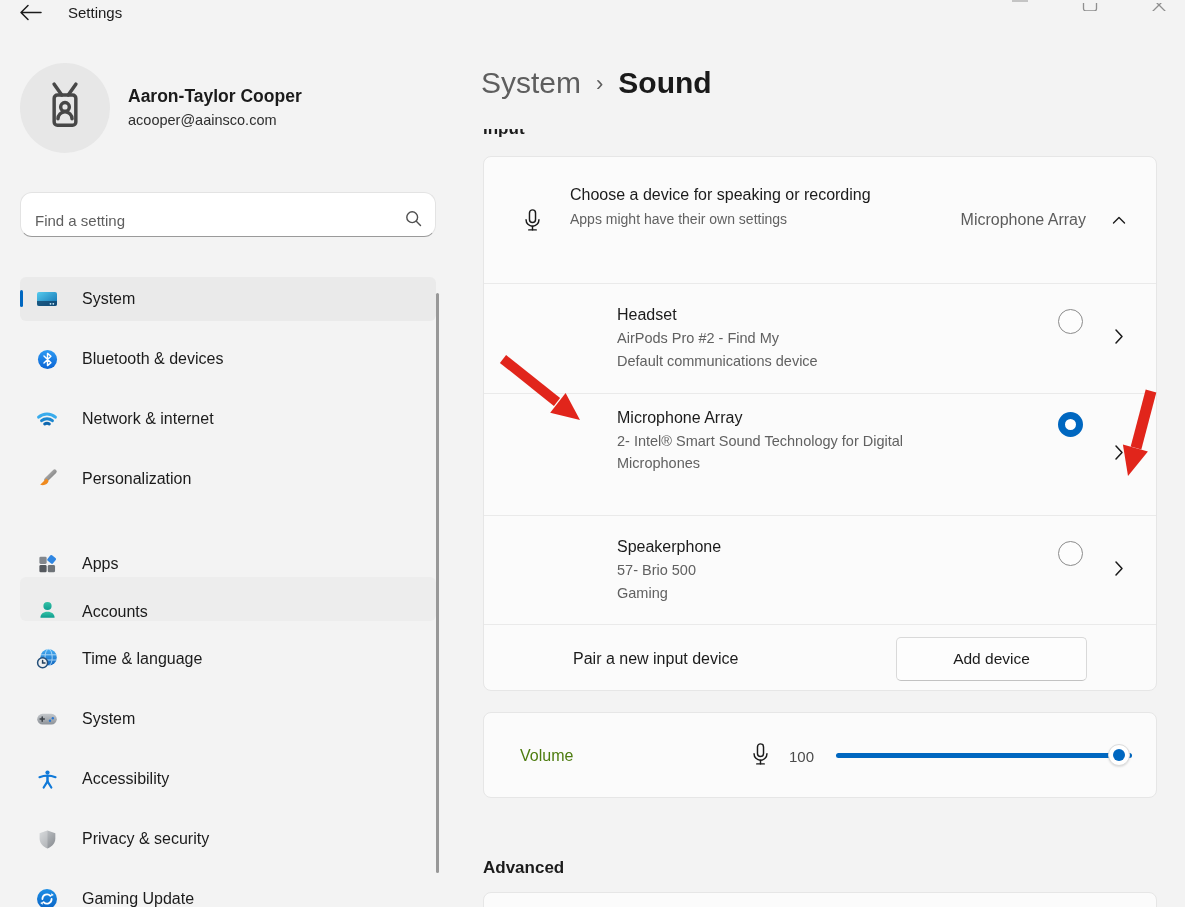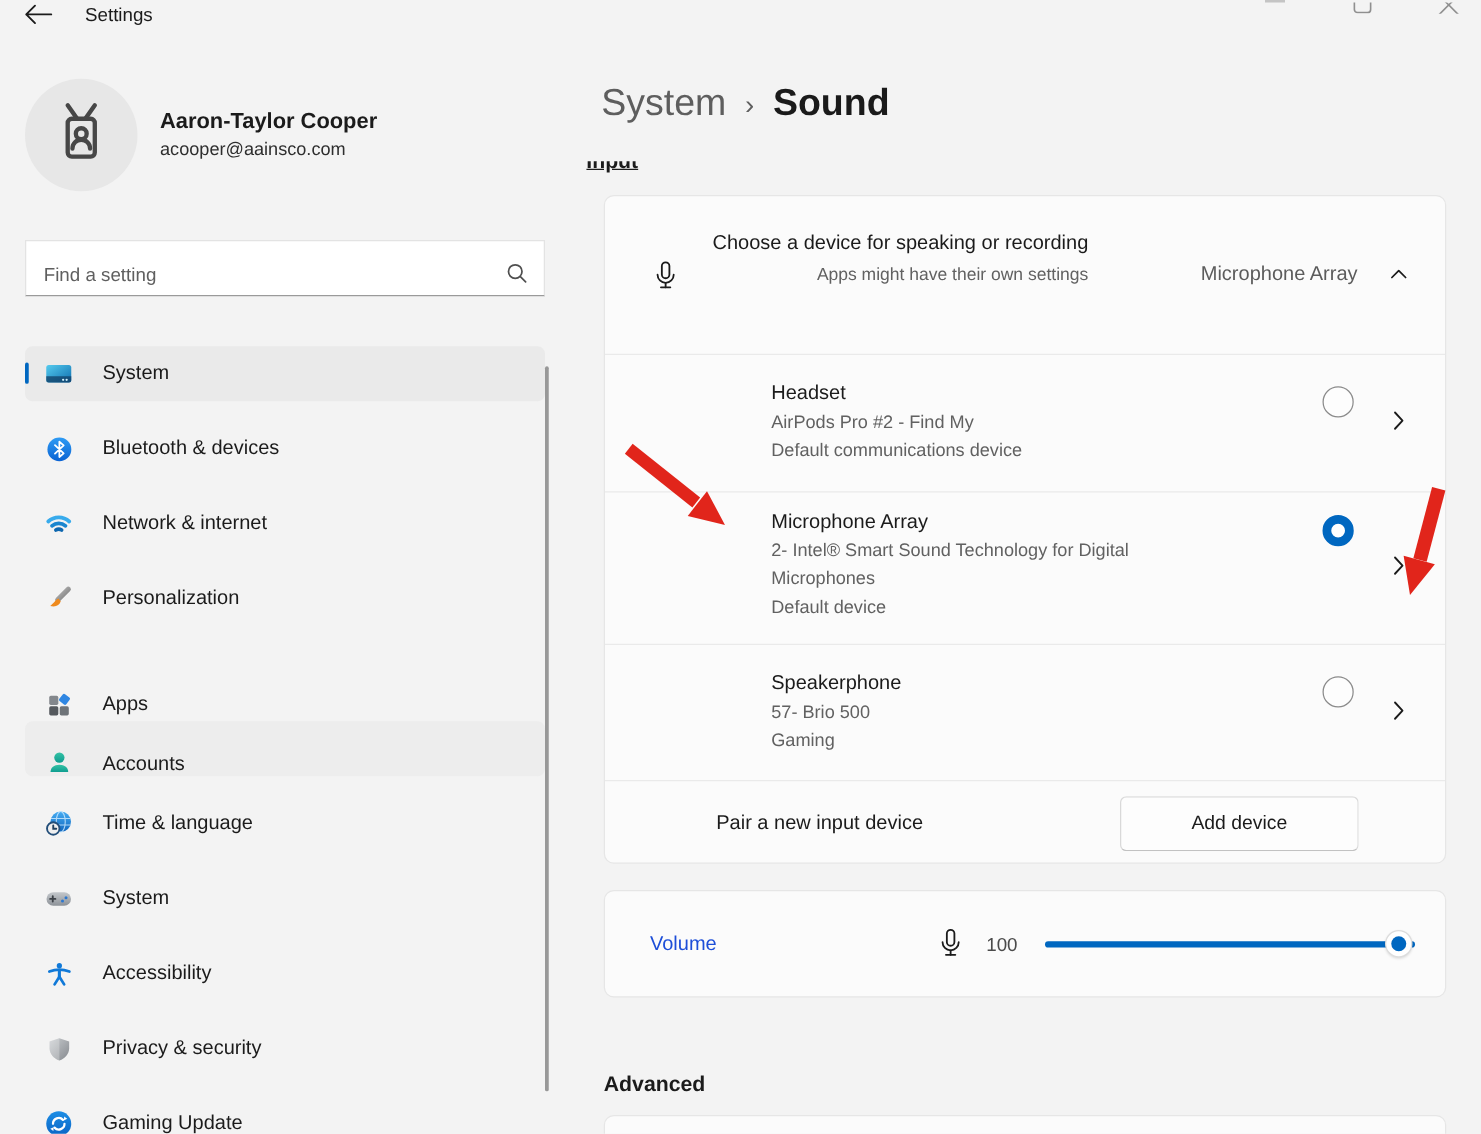--- a/index.html
+++ b/index.html
@@ -19,53 +19,53 @@
   .win-min { left:1012px; top:0; width:16px; height:2px; background:#C4C4C4; }
   .win-max { left:1081px; top:0; width:18px; height:11px; overflow:hidden; }
   .win-close { left:1148px; top:0; width:22px; height:11px; overflow:hidden; }
 
   
   .avatar { left:20px; top:63px; width:90px; height:90px; border-radius:50%; background:#E7E7E7; display:flex; align-items:center; justify-content:center; }
   .profile-name { left:128px; top:86px; font-size:17.5px; font-weight:bold; color:#1B1B1B; }
   .profile-email { left:128px; top:112px; font-size:14.5px; color:#2E2E2E; }
 
   
-  .search-box { left:20px; top:192px; width:416px; height:45px; background:#FFFFFF; border:1px solid #E3E3E3; border-bottom:1px solid #9A9A9A; border-radius:0; display:flex; align-items:center; padding:12px 12px 0 14px; }
+  .search-box { left:20px; top:192px; width:416px; height:45px; background:#FFFFFF; border:1px solid #E3E3E3; border-bottom:1px solid #9A9A9A; border-radius:12px; display:flex; align-items:center; padding:12px 12px 0 14px; }
   .search-box input { flex:1; border:none; outline:none; font-size:15px; color:#1B1B1B; background:transparent; font-family:"Liberation Sans",sans-serif; }
   .search-box input::placeholder { color:#5F5F5F; }
 
   
   .nav-item { left:20px; width:416px; height:44px; border-radius:6px; display:flex; align-items:center; padding-left:16px; cursor:pointer; }
   .nav-item.selected { background:#EAEAEA; }
   .nav-item.hovered  { background:#EDEDED;align-items:flex-end; }
   .nav-accent { position:absolute; left:0; top:13px; width:3px; height:17px; border-radius:2px; background:#0067C0; }
   .nav-icon { width:22px; height:22px; flex:0 0 22px; display:flex; align-items:center; justify-content:center; }
   .nav-label { margin-left:24px; font-size:16px; color:#1B1B1B; }
   .side-scrollbar { left:436px; top:293px; width:3px; height:580px; background:#989898; border-radius:2px; }
 
   
   .breadcrumb { left:481px; top:66px; display:flex; align-items:center; gap:15px; }
   .crumb-parent { font-size:30px; color:#5E5E5E; font-weight:400; }
   .crumb-sep { font-size:22px; color:#5E5E5E; padding-top:2px; }
   .crumb-current { font-size:30px; color:#1A1A1A; font-weight:600; }
 
-  .section-clip { left:469px; top:129px; width:120px; height:13px; overflow:hidden;text-decoration:underline; }
+  .section-clip { left:483px; top:129px; width:120px; height:13px; overflow:hidden; }
   .section-clip span { display:block; margin-top:-10px; font-size:17px; font-weight:bold; color:#1B1B1B; }
 
   
   .card { background:#FBFBFB; border:1px solid #E6E6E6; border-radius:8px; }
   .group-card { left:483px; top:156px; width:674px; height:535px; }
   .g-row { position:relative; border-top:1px solid #EAEAEA; }
   .g-row:first-child { border-top:none; }
 
   .exp-header { height:126px; }
   .exp-mic { position:absolute; left:36px; top:51px; }
   .exp-text { position:absolute; left:86px; top:26px; }
   .exp-title { font-size:16px; line-height:23px; max-width:310px; color:#1B1B1B; }
-  .exp-sub { margin-top:5px; font-size:14px; color:#616161;text-align:right; }
+  .exp-sub { margin-top:5px; font-size:14px; color:#616161; }
   .exp-right { position:absolute; right:30px; top:0; height:100%; display:flex; align-items:center; gap:26px; }
   .exp-value { font-size:16px; color:#5C5C5C; }
 
   .dev-row { padding-left:89px; }
   .dev-row .radio { position:absolute; left:574px; }
   .radio { width:25px; height:25px; border-radius:50%; border:1px solid #8B8B8B; background:#FDFDFD; }
   .radio.checked { border:7px solid #0067C0; background:#FFFFFF; }
   .dev-radio { position:absolute; left:85px; }
   .dev-text { position:absolute; left:133px; }
   .dev-name { font-size:16px; color:#1B1B1B; line-height:22px; }
@@ -76,21 +76,21 @@
   .row-mic { height:122px; } .row-mic .dev-text { top:13px; } .row-mic .dev-radio { top:18px; } .row-mic .row-chevron { top:50px; }
   .row-mic .dev-sub.wrap { max-width:332px; }
   .row-speaker { height:109px; } .row-speaker .dev-text { top:20px; } .row-speaker .dev-radio { top:25px; } .row-speaker .row-chevron { top:44px; }
 
   .row-pair { height:68px; display:flex; align-items:center; padding-left:89px; }
   .pair-label { font-size:16px; color:#1B1B1B; }
   .add-device-btn { position:absolute; right:69px; top:12px; width:191px; height:44px; background:#FDFDFD; border:1px solid #D9D9D9; border-bottom-color:#C2C2C2; border-radius:5px; font-size:15.5px; color:#1B1B1B; font-family:"Liberation Sans",sans-serif; cursor:pointer; }
 
   
   .volume-card { left:483px; top:712px; width:674px; height:86px; }
-  .vol-label { position:absolute; left:36px; top:34px; font-size:16px; color:#1d4ed8; }
+  .vol-label { position:absolute; left:36px; top:34px; font-size:16px; color:#4d7c0f; }
   .vol-mic { position:absolute; left:264px; top:29px; }
   .vol-value { position:absolute; left:305px; top:35px; font-size:15px; color:#4B4B4B; }
   .vol-track { position:absolute; left:352px; top:40px; width:296px; height:5px; border-radius:3px; background:#0067C0; cursor:pointer; }
   .vol-thumb { position:absolute; left:624px; top:31px; width:22px; height:22px; border-radius:50%; background:#FFFFFF; border:1px solid #DCDCDC; box-shadow:0 1px 2px rgba(0,0,0,.12); display:flex; align-items:center; justify-content:center; cursor:grab; }
   .vol-thumb::after { content:""; width:12px; height:12px; border-radius:50%; background:#0067C0; }
 
   
   .advanced-label { left:483px; top:858px; font-size:17px; font-weight:bold; color:#1B1B1B; }
   .advanced-card { left:483px; top:892px; width:674px; height:30px; border-radius:8px 8px 0 0; }
 
@@ -369,21 +369,20 @@
           <path d="M2 2 L8 8.5 L2 15"></path>
         </svg>
     </span>
   </div>
 
   <div class="g-row dev-row row-mic">
     <span class="radio checked dev-radio"></span>
     <div class="dev-text">
       <div class="dev-name">Microphone Array</div>
       <div class="dev-sub wrap">2- Intel® Smart Sound Technology for Digital Microphones</div>
-      <div class="dev-sub">Default device</div>
     </div>
     <span class="row-chevron">
       <svg width="10" height="17" viewBox="0 0 10 17" fill="none" stroke="#1B1B1B" stroke-width="1.5" stroke-linecap="round" stroke-linejoin="round">
           <path d="M2 2 L8 8.5 L2 15"></path>
         </svg>
     </span>
   </div>
 
   <div class="g-row dev-row row-speaker">
     <span class="radio dev-radio"></span>

